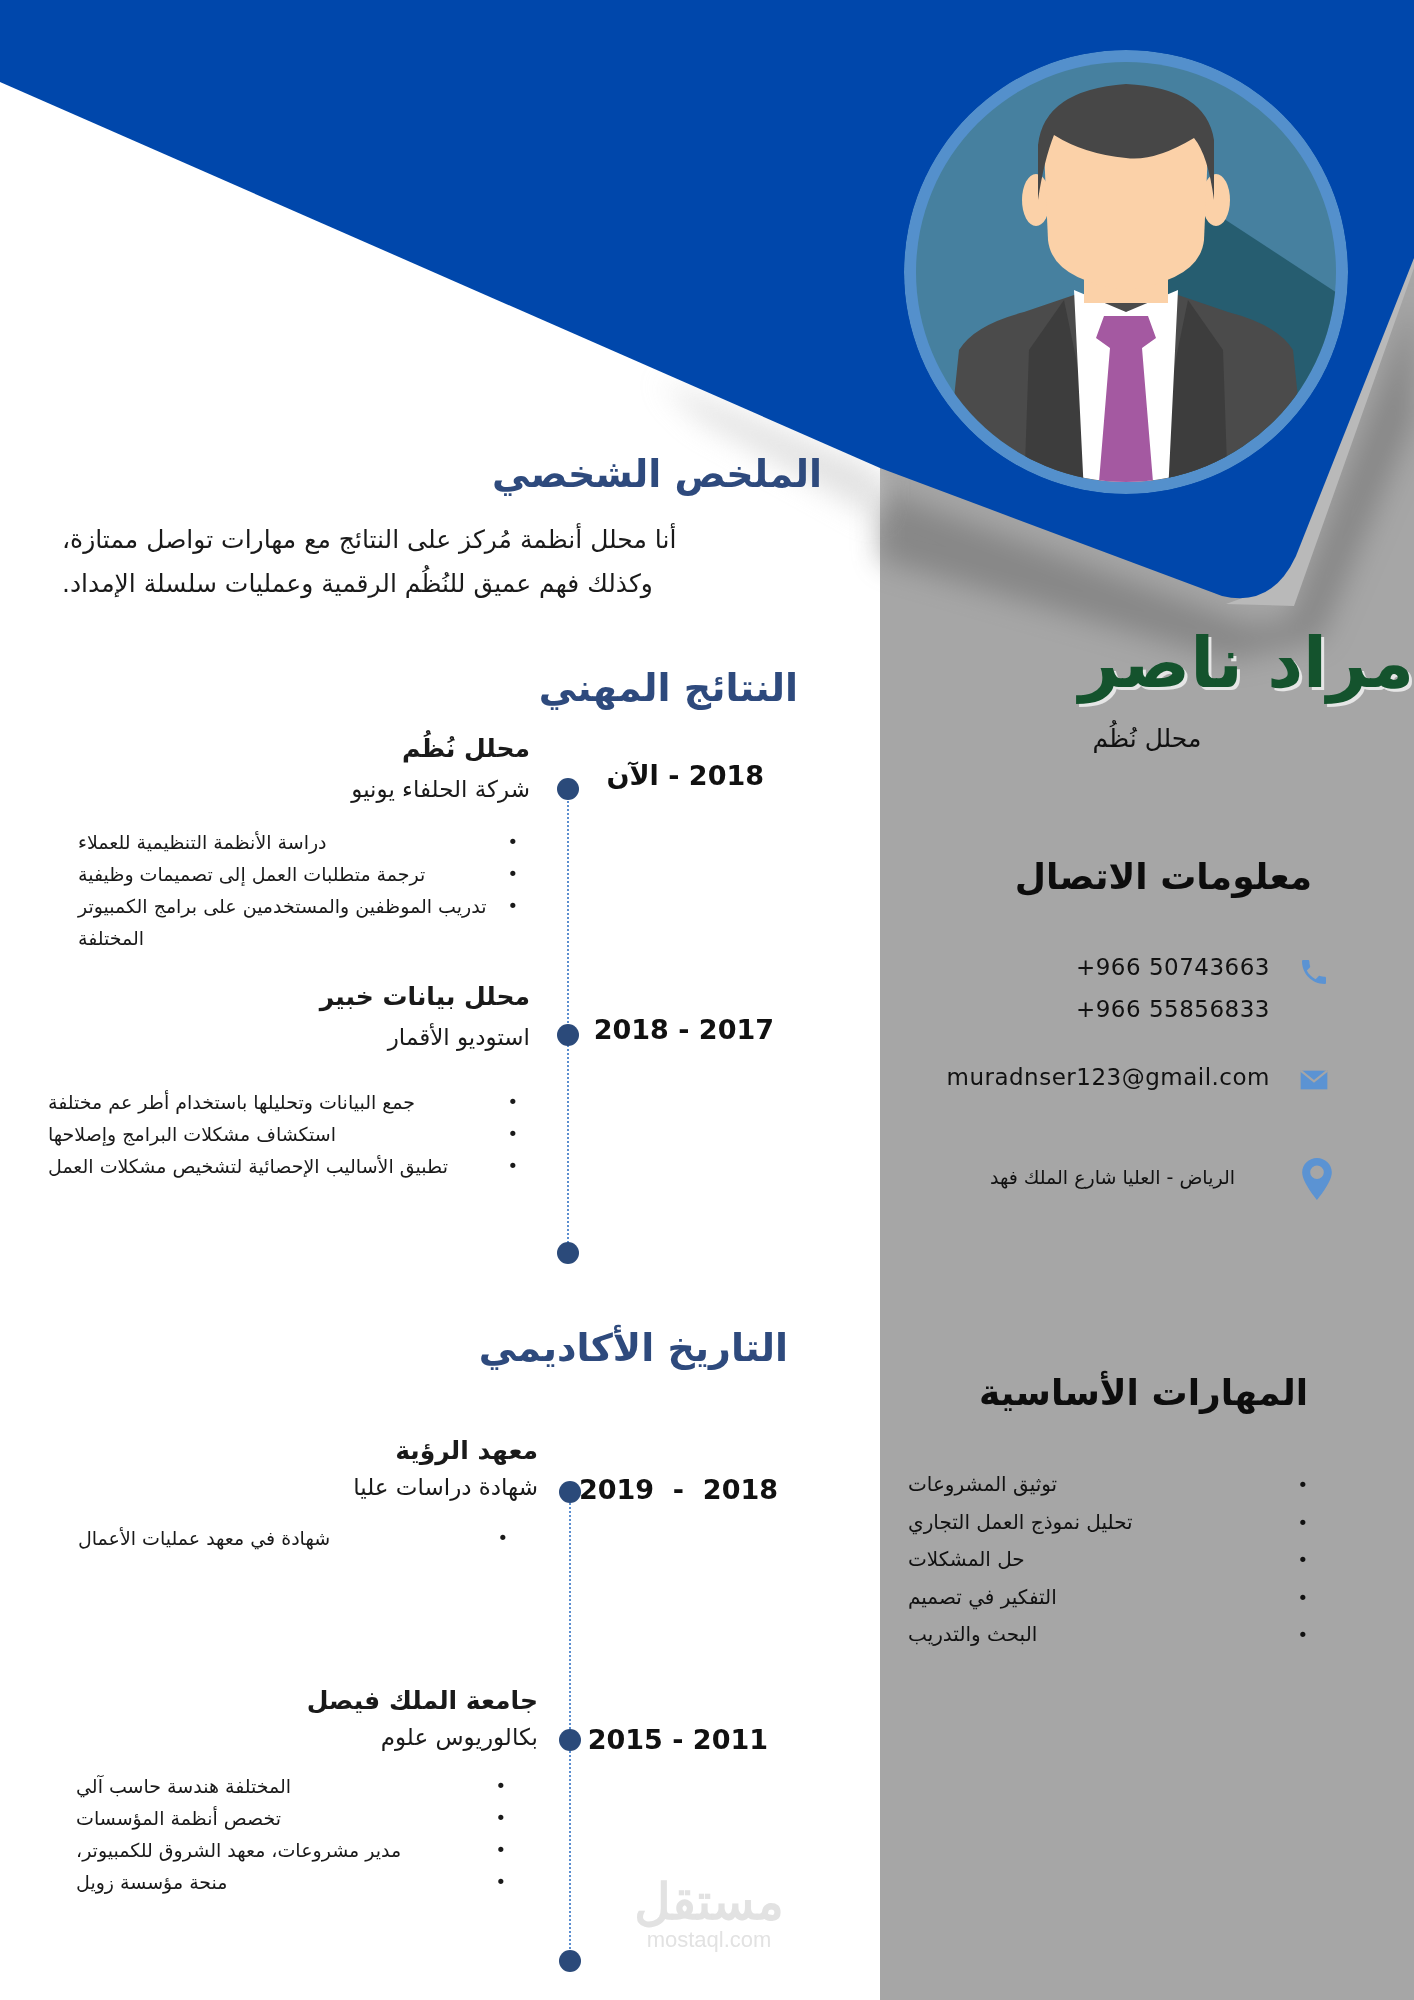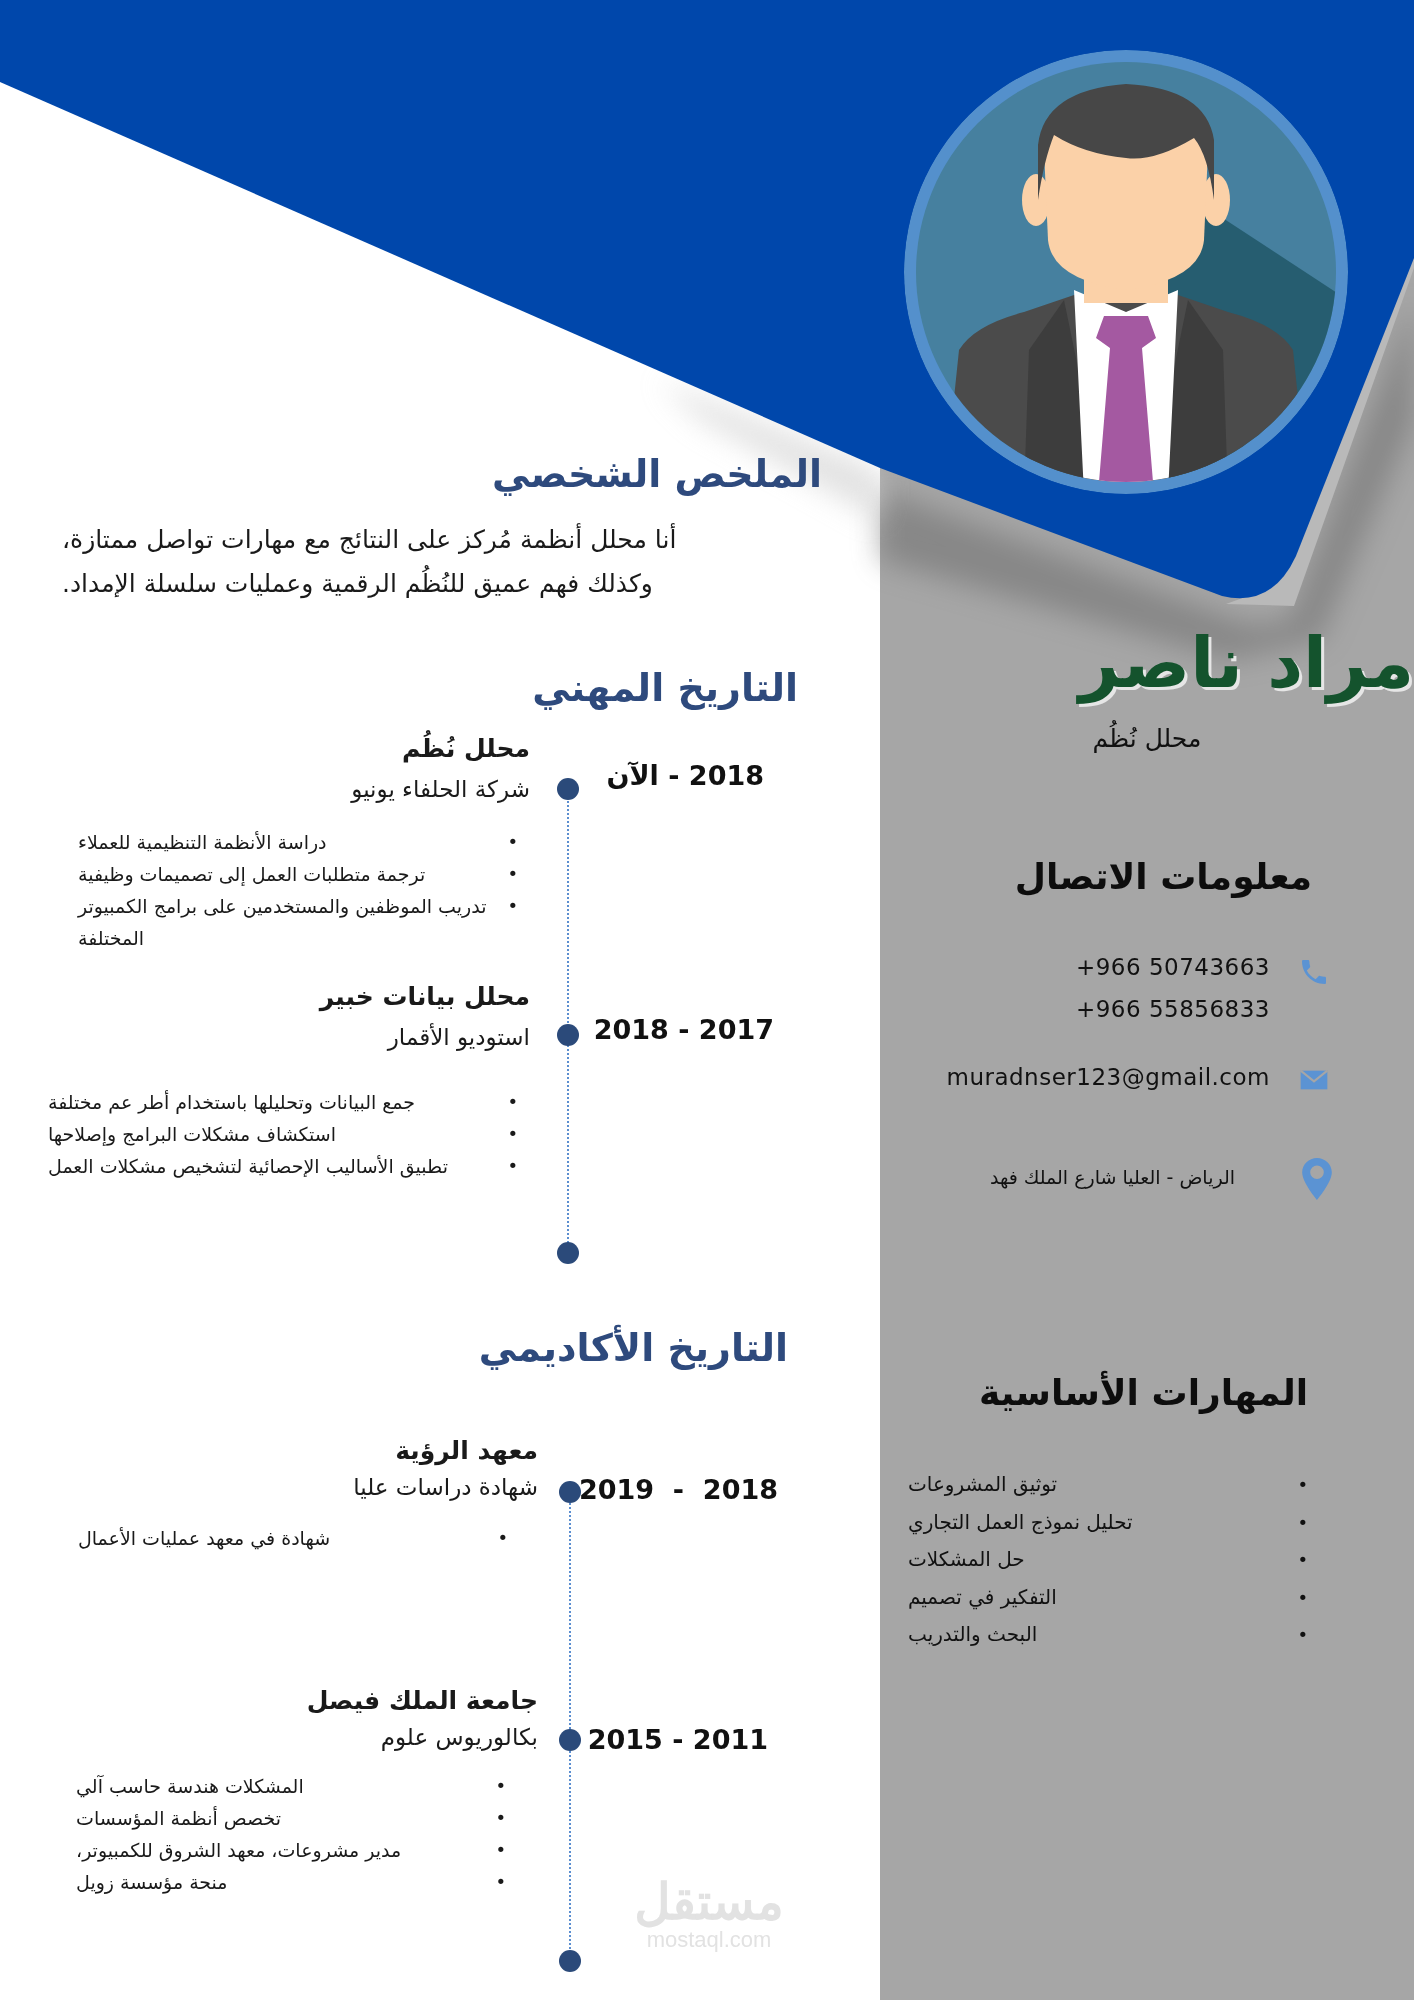--- a/index.html
+++ b/index.html
@@ -99,21 +99,21 @@
     <path d="M134 150 L134 95 Q140 40 222 34 Q302 38 310 90 L310 150 Q304 105 290 88 Q250 112 222 108 Q180 104 150 85 Q140 110 134 150 Z" fill="#474747"></path>
   </g>
 </svg>
 
 <div id="summary-title" class="abs rtl section-title">الملخص الشخصي</div>
 <div id="summary-text" class="abs rtl">
   <div>أنا محلل أنظمة مُركز على النتائج مع مهارات تواصل ممتازة،</div>
   <div>وكذلك فهم عميق للنُظُم الرقمية وعمليات سلسلة الإمداد.</div>
 </div>
 
-<div id="career-title" class="abs rtl section-title">التاريخ المهني</div>
+<div id="career-title" class="abs rtl section-title">النتائج المهني</div>
 
 <div class="abs tl-line" style="left:567px; top:790px; height:464px;"></div>
 <div class="abs tl-dot" style="left:557px; top:778px;"></div>
 <div class="abs tl-dot" style="left:557px; top:1024px;"></div>
 <div class="abs tl-dot" style="left:557px; top:1242px;"></div>
 
 <div class="abs date" style="right:650px; top:760px;">2018 - الآن</div>
 <div class="abs rtl job-title" style="right:884px; top:734px; left:auto;">محلل نُظُم</div>
 <div class="abs rtl job-org" style="right:884px; top:776px;">شركة الحلفاء يونيو</div>
 <ul class="abs rtl bullets" style="right:896px; top:826px; width:440px;">
@@ -142,21 +142,21 @@
 <div class="abs rtl job-title" style="right:876px; top:1436px;">معهد الرؤية</div>
 <div class="abs rtl job-org" style="right:876px; top:1474px;">شهادة دراسات عليا</div>
 <ul class="abs rtl bullets" style="right:906px; top:1522px; width:430px;">
   <li>شهادة في معهد عمليات الأعمال</li>
 </ul>
 
 <div class="abs date" style="right:646px; top:1724px;">2011 - 2015</div>
 <div class="abs rtl job-title" style="right:876px; top:1686px;">جامعة الملك فيصل</div>
 <div class="abs rtl job-org" style="right:876px; top:1724px;">بكالوريوس علوم</div>
 <ul class="abs rtl bullets" style="right:908px; top:1770px; width:430px;">
-  <li>المشكلات هندسة حاسب آلي</li>
+  <li>المختلفة هندسة حاسب آلي</li>
   <li>تخصص أنظمة المؤسسات</li>
   <li>مدير مشروعات، معهد الشروق للكمبيوتر،</li>
   <li>منحة مؤسسة زويل</li>
 </ul>
 
 <div id="name" class="abs">مراد ناصر</div>
 <div id="role" class="abs">محلل نُظُم</div>
 
 <div id="contact-title" class="abs side-title">معلومات الاتصال</div>
 

